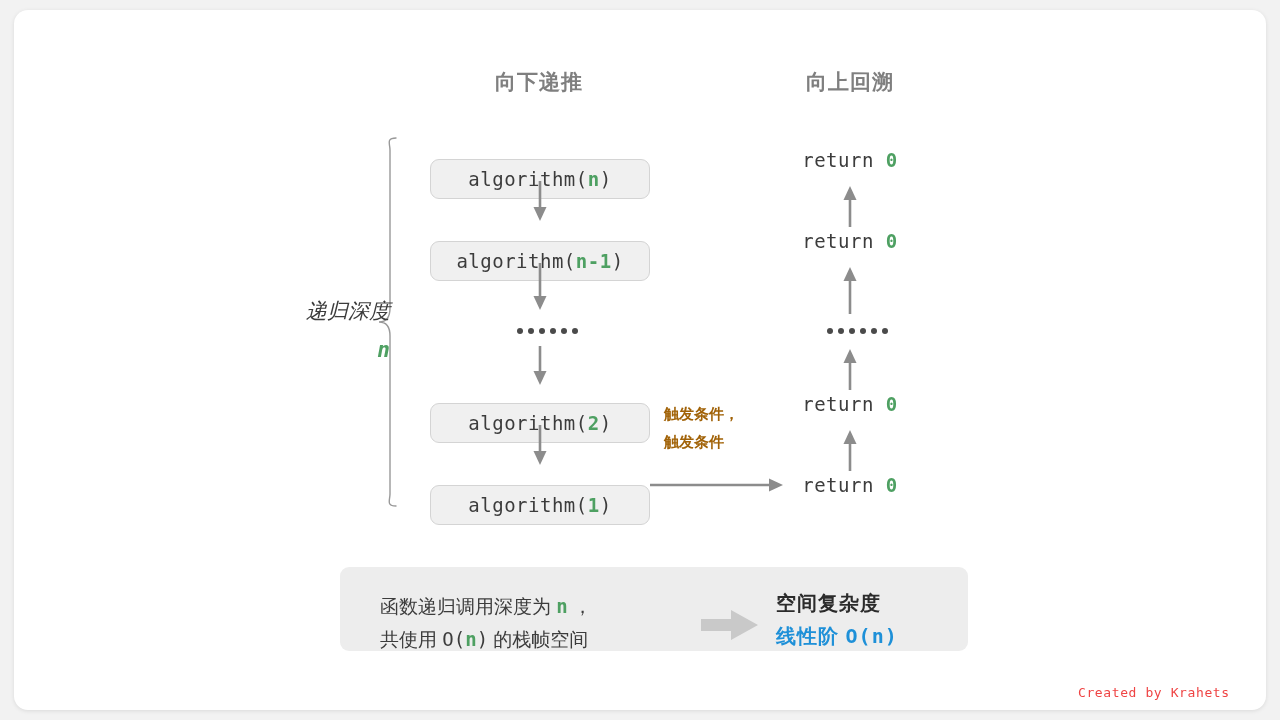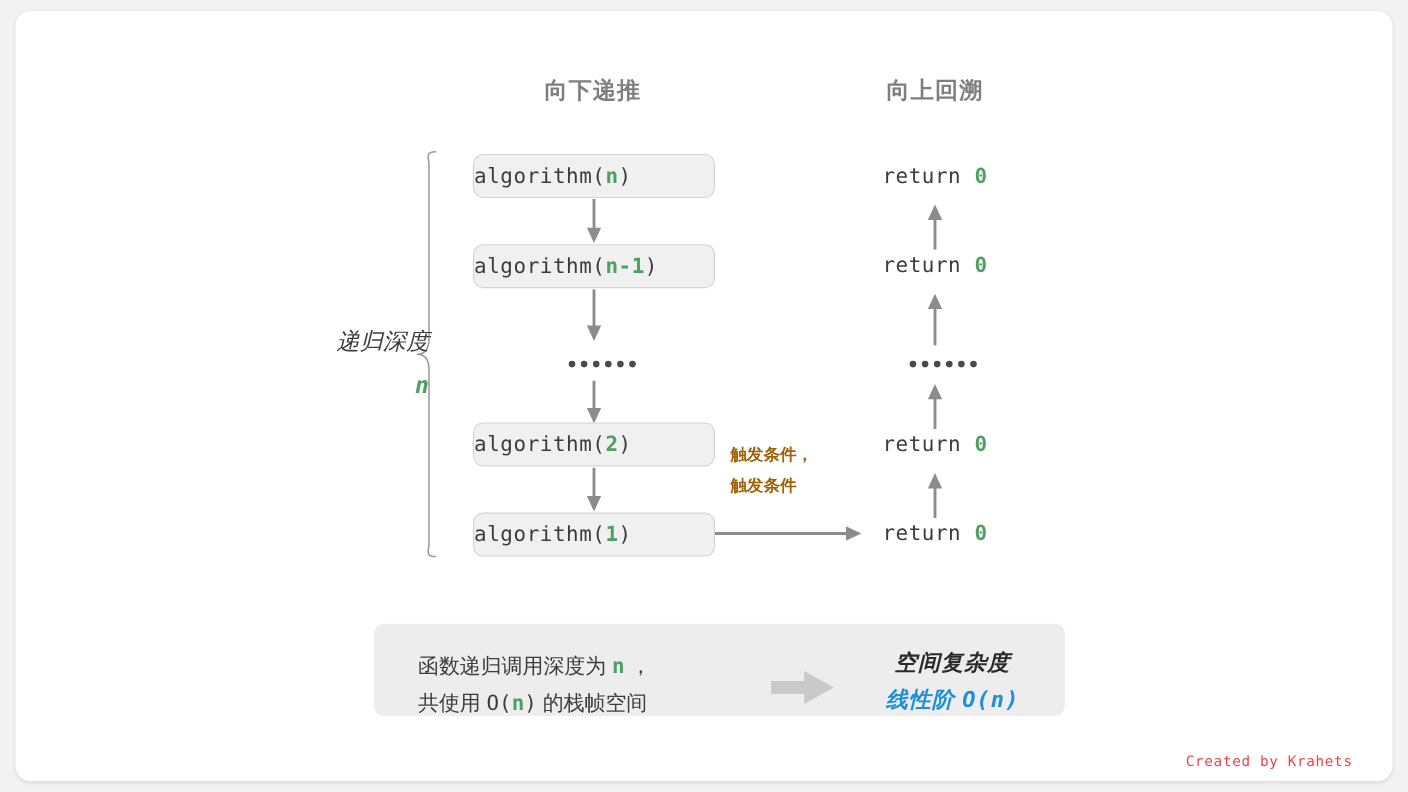--- a/index.html
+++ b/index.html
@@ -25,25 +25,26 @@
     text-align:center;
   }
 
   
   .codebox{
     box-sizing:border-box;
     width:220px;height:40px;
     background:#f0f0f0;
     border:1.5px solid #d4d4d4;
     border-radius:9px;
-    display:flex;align-items:center;
+    display:flex;align-items:center;justify-content:center;
     font-family:"DejaVu Sans Mono","Liberation Mono",monospace;
     font-size:19px;color:#3c3c3c;
     letter-spacing:0.5px;
     white-space:nowrap;
+    margin-top:19px;
   }
   .codebox .arg{color:#4ea062;font-weight:bold;}
 
   
   .retlabel{
     font-family:"DejaVu Sans Mono","Liberation Mono",monospace;
     font-size:19px;color:#3c3c3c;letter-spacing:0.5px;
     white-space:nowrap;text-align:center;width:220px;
   }
   .retlabel .val{color:#4ea062;font-weight:bold;}
@@ -69,21 +70,21 @@
   .summary{
     box-sizing:border-box;
     width:628px;height:84px;
     background:#ededed;border-radius:9px;
   }
   .sumleft{
     font-size:19px;color:#3c3c3c;line-height:1.75;white-space:nowrap;
   }
   .sumleft .mono{font-family:"DejaVu Sans Mono","Liberation Mono",monospace;}
   .sumleft .g{color:#4ea062;font-weight:bold;font-family:"DejaVu Sans Mono","Liberation Mono",monospace;}
-  .sumright{text-align:center;white-space:nowrap;line-height:1.65;font-style:italic;}
+  .sumright{white-space:nowrap;line-height:1.65;}
   .sumright .t1{font-size:20px;font-weight:bold;color:#2b2b2b;letter-spacing:1px;}
   .sumright .t2{font-size:20px;font-weight:bold;color:#1e90d8;letter-spacing:1px;}
   .sumright .t2 .mono{font-family:"DejaVu Sans Mono","Liberation Mono",monospace;margin-top:20px;}
 
   .credit{
     font-family:"DejaVu Sans Mono","Liberation Mono",monospace;
     font-size:13px;color:#ef4444;letter-spacing:0.6px;white-space:nowrap;
   }
 </style>
 </head>

